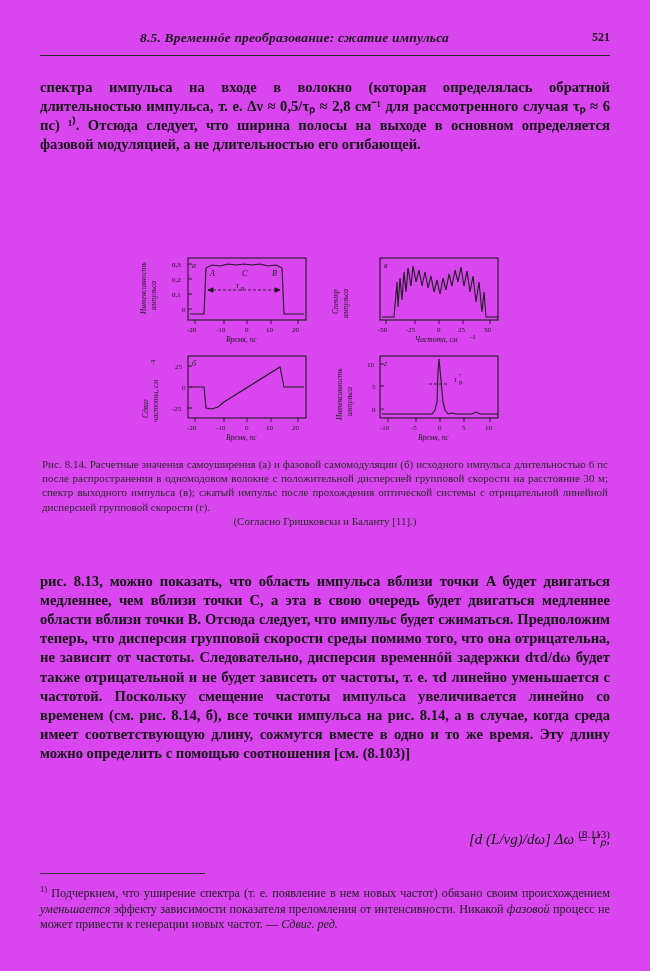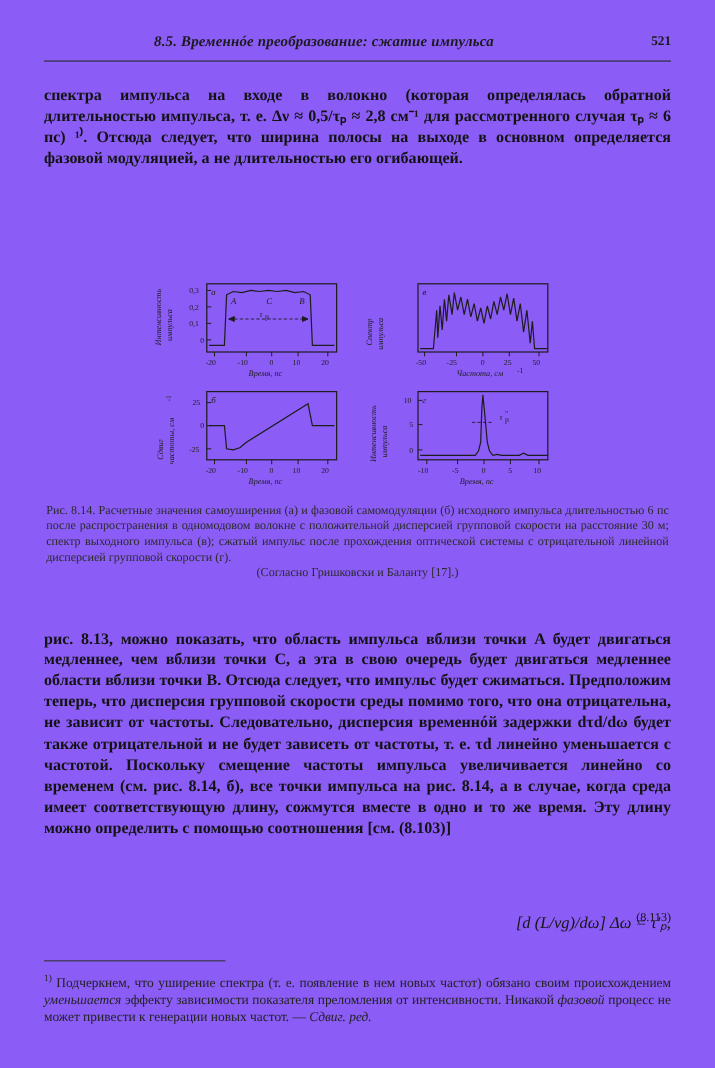--- a/index.html
+++ b/index.html
@@ -13,21 +13,21 @@
     position: relative;
     font-family: "Liberation Serif", serif;
     color: #151515;
     overflow: hidden;
   }
   .page {
     position: absolute;
     left: 0; top: 0;
     width: 650px;
     height: 971px;
-    background: #8b5cf6;
+    background: #d946ef;
   }
 
   
   .header {
     position: absolute;
     left: 40px;
     top: 30px;
     width: 570px;
     height: 22px;
   }
@@ -317,21 +317,21 @@
         <text class="tx" x="327" y="126">″</text>
         <text class="txi" x="210" y="168" transform="rotate(-90 210 168)">Интенсивность</text>
         <text class="txi" x="220" y="164" transform="rotate(-90 220 164)">импульса</text>
         <text class="txi" x="286" y="188">Время, пс</text>
       </g>
     </svg>
   </div>
 
   <div class="caption">
     <span>Рис. 8.14. Расчетные значения самоуширения (а) и фазовой самомодуляции (б) исходного импульса длительностью 6 пс после распространения в одномодовом волокне с положительной дисперсией групповой скорости на расстояние 30 м; спектр выходного импульса (в); сжатый импульс после прохождения оптической системы с отрицательной линейной дисперсией групповой скорости (г).</span>
-    <span class="lastline">(Согласно Гришковски и Баланту [17].)</span>
+    <span class="lastline">(Согласно Гришковски и Баланту [11].)</span>
   </div>
 
   <div class="col" id="para-3">
     <p class="para">рис. 8.13, можно показать, что область импульса вблизи точки A будет двигаться медленнее, чем вблизи точки C, а эта в свою очередь будет двигаться медленнее области вблизи точки B. Отсюда следует, что импульс будет сжиматься. Предположим теперь, что дисперсия групповой скорости среды помимо того, что она отрицательна, не зависит от частоты. Следовательно, дисперсия временнóй задержки dτd/dω будет также отрицательной и не будет зависеть от частоты, т. е. τd линейно уменьшается с частотой. Поскольку смещение частоты импульса увеличивается линейно со временем (см. рис. 8.14, б), все точки импульса на рис. 8.14, а в случае, когда среда имеет соответствующую длину, сожмутся вместе в одно и то же время. Эту длину можно определить с помощью соотношения [см. (8.103)]</p>
   </div>
 
   <div class="equation-row">
     <div class="equation-body fm">[d (L/vg)/dω] Δω = τ′ₚ,</div>
     <div class="equation-number">(8.113)</div>
   </div>

